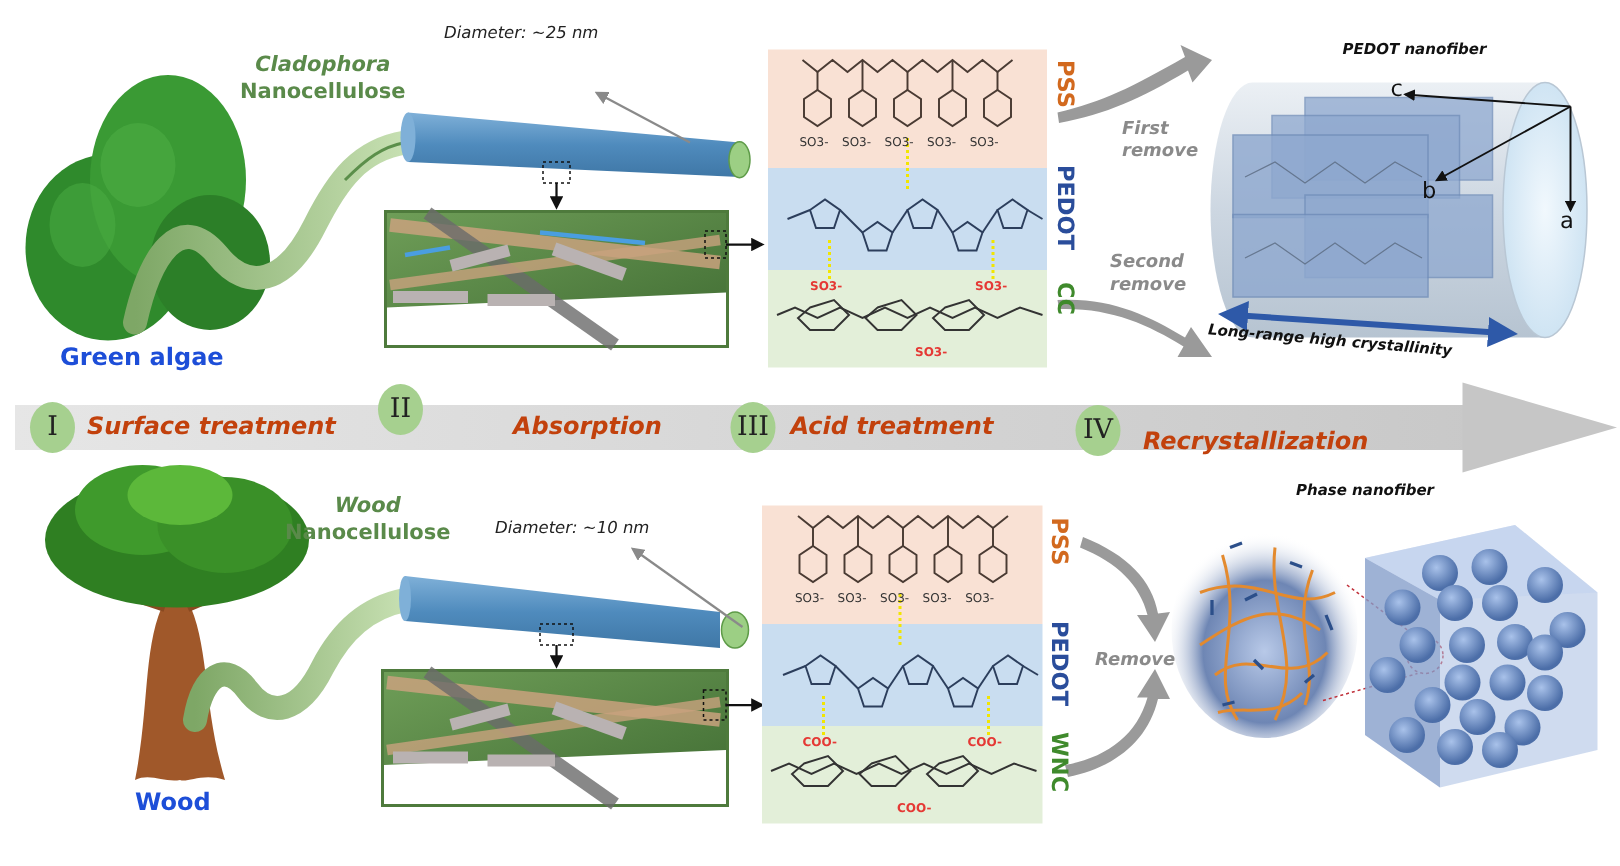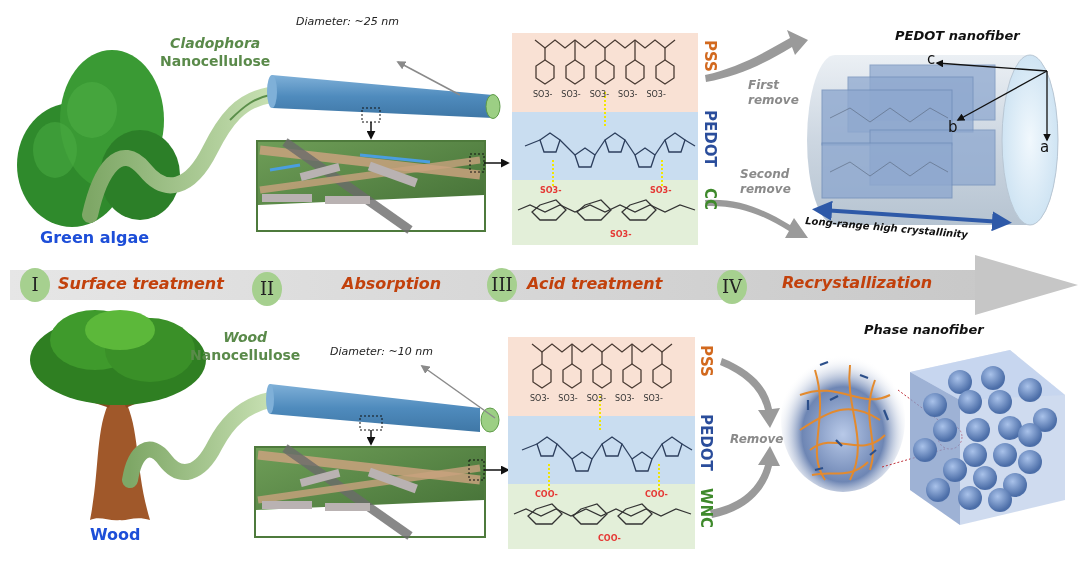--- a/index.html
+++ b/index.html
@@ -5,21 +5,21 @@
   html, body { margin: 0; padding: 0; background: #ffffff; }
   body { width: 1080px; height: 577px; position: relative; overflow: hidden; font-family: "DejaVu Sans", sans-serif; }
   .abs { position: absolute; }
   svg { position: absolute; left: 0; top: 0; }
   .source-label { font-weight: bold; font-size: 16px; color: #1d4ed8; white-space: nowrap; }
   .nano-label { font-weight: bold; font-size: 14px; color: #5a8a4a; text-align: center; line-height: 18px; white-space: nowrap; }
   .nano-label .it { font-style: italic; display: block; }
   .diam { font-style: italic; font-size: 11px; color: #222; white-space: nowrap; }
   .poly-tag { font-weight: bold; font-size: 15px; writing-mode: vertical-rl; letter-spacing: 0; white-space: nowrap; }
   .remove-text { font-style: italic; font-weight: bold; font-size: 12px; color: #8a8a8a; line-height: 15px; }
-  .title-it { font-style: italic; font-weight: bold; font-size: 13px; color: #111; white-space: nowrap; }
+  .title-it { font-style: italic; font-weight: bold; font-size: 10px; color: #111; white-space: nowrap; }
   .cryst { font-style: italic; font-weight: bold; font-size: 10px; color: #111; transform: rotate(5deg); white-space: nowrap; }
   .step-num { position: absolute; width: 30px; height: 34px; border-radius: 50%; background: #a6d08f; color: #222; font-family: "DejaVu Serif", serif; font-size: 18px; text-align: center; line-height: 34px; }
   .step-label { position: absolute; font-style: italic; font-weight: bold; font-size: 16px; color: #c2410c; white-space: nowrap; }
   .axis-letter { font-size: 15px; color: #111; }
 </style>
 </head>
 <body>
 
 <svg width="1080" height="577" viewBox="0 0 1080 577">
   <defs>
@@ -357,26 +357,26 @@
 </div>
 
 <div class="abs title-it" style="left:895px; top:28px;">PEDOT nanofiber</div>
 <div class="abs axis-letter" style="left:927px; top:50px;">c</div>
 <div class="abs axis-letter" style="left:948px; top:118px;">b</div>
 <div class="abs axis-letter" style="left:1040px; top:138px;">a</div>
 <div class="abs cryst" style="left:805px; top:222px;">Long-range high crystallinity</div>
 
 <div class="step-num" style="left:20px; top:268px;">I</div>
 <div class="step-label" style="left:58px; top:274px;">Surface treatment</div>
-<div class="step-num" style="left:252px; top:272px;">II</div>
+<div class="step-num" style="left:252px; top:256px;">II</div>
 <div class="step-label" style="left:297px; top:274px;margin-left:45px;">Absorption</div>
 <div class="step-num" style="left:487px; top:268px;">III</div>
 <div class="step-label" style="left:527px; top:274px;">Acid treatment</div>
 <div class="step-num" style="left:717px; top:270px;">IV</div>
-<div class="step-label" style="left:762px; top:273px;margin-left:20px;">Recrystallization</div>
+<div class="step-label" style="left:762px; top:284px;">Recrystallization</div>
 
 <div class="abs nano-label" style="left:190px; top:328px;">
   <span class="it">Wood</span>
   <span>Nanocellulose</span>
 </div>
 <div class="abs diam" style="left:330px; top:345px;">Diameter: ~10 nm</div>
 <div class="abs source-label" style="left:90px; top:525px;">Wood</div>
 
 <div class="abs poly-tag" style="left:697px; top:345px; color:#d2691e;">PSS</div>
 <div class="abs poly-tag" style="left:697px; top:414px; color:#2a4d9b;">PEDOT</div>

